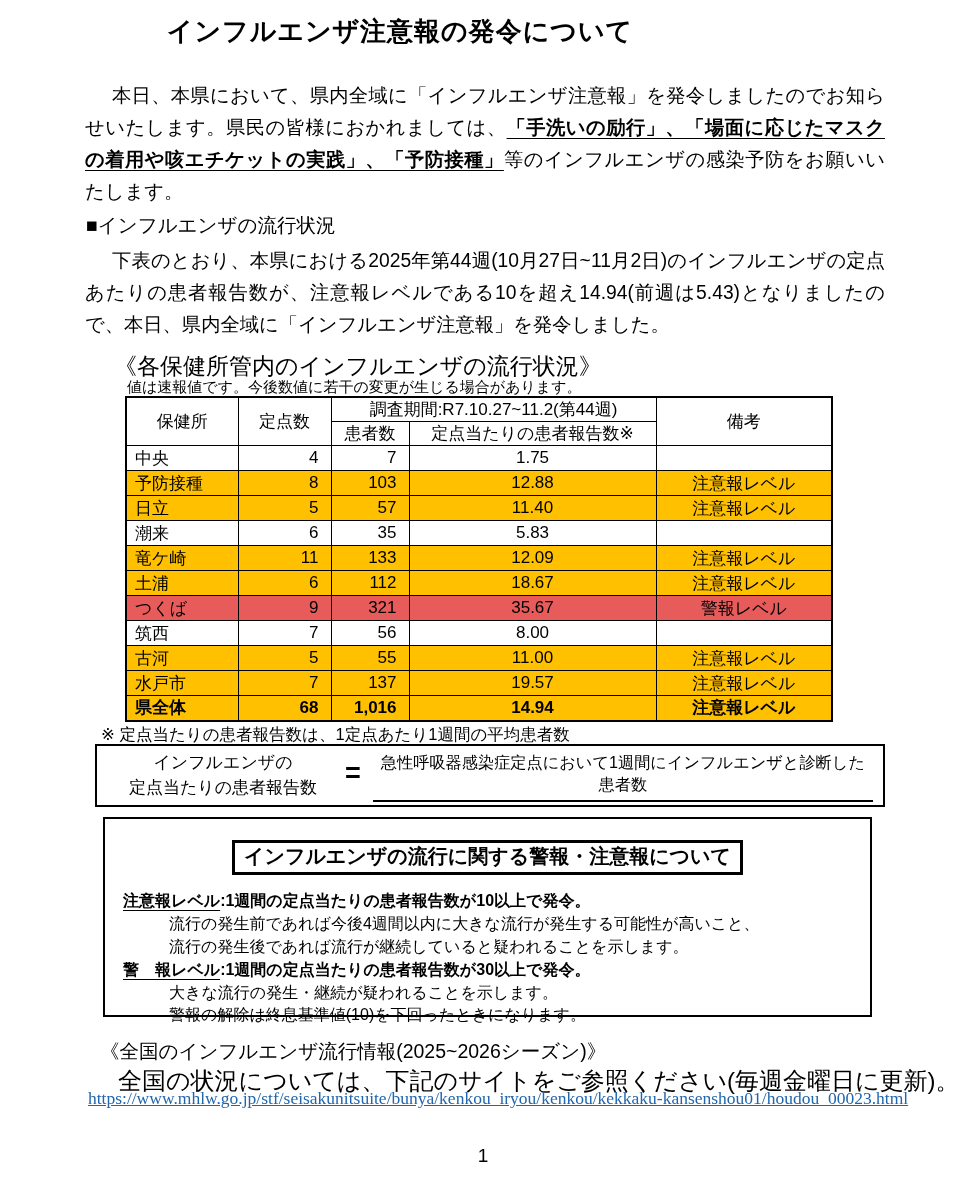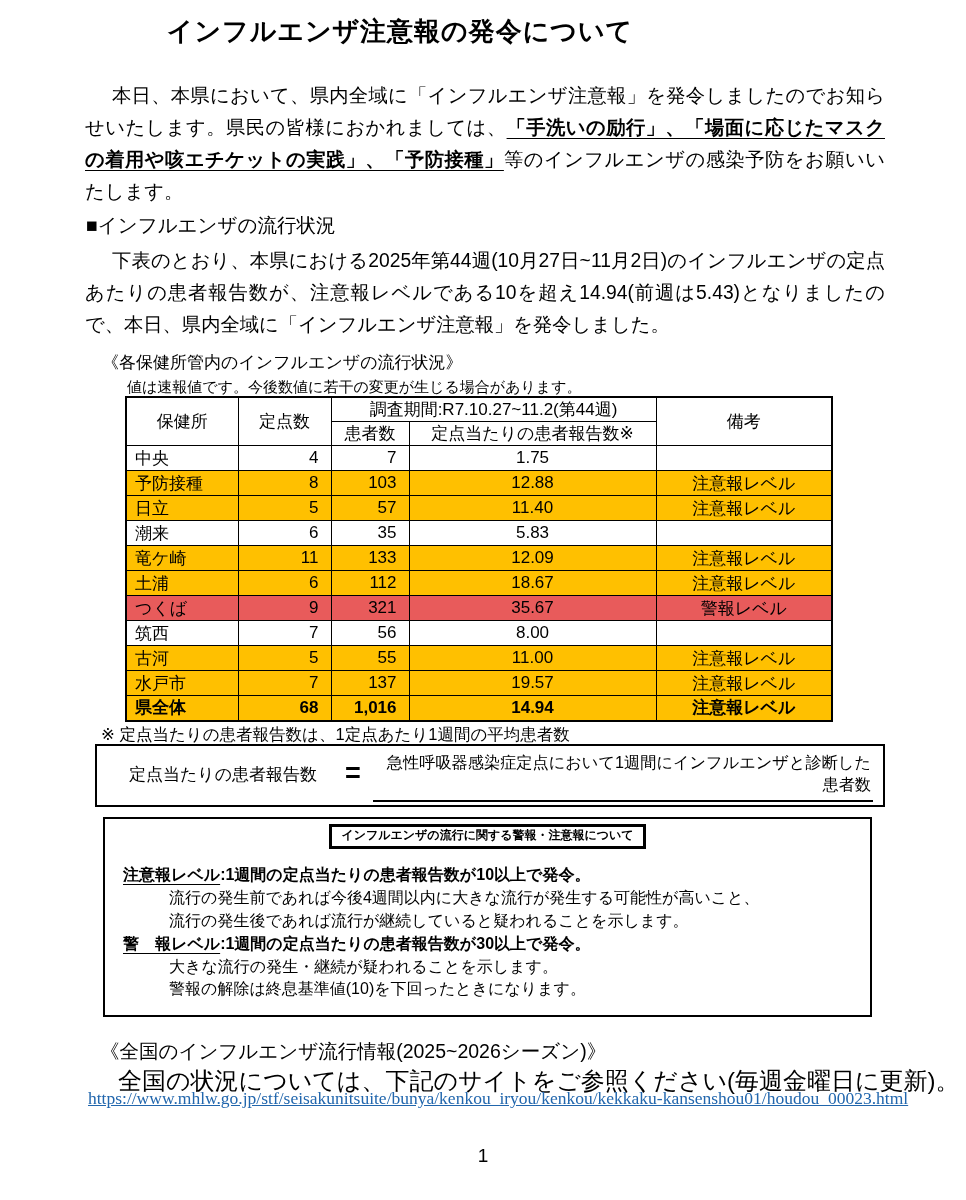--- a/index.html
+++ b/index.html
@@ -12,21 +12,21 @@
   .doc-title {
     position:absolute; top:14px; left:0; width:800px;
     text-align:center; font-size:26px; font-weight:bold; letter-spacing:1px;
   }
   .para { font-size:19.3px; line-height:1.66; text-align:justify; }
   .p1 { position:absolute; left:85px; top:80px; width:800px; text-indent:1.4em; }
   .em-u { font-weight:bold; text-decoration:underline; text-underline-offset:4px; }
   .sec-head { position:absolute; left:86px; top:212px; font-size:19.5px; }
   .p2 { position:absolute; left:85px; top:245px; width:800px; text-indent:1.4em; }
 
-  .tbl-head { position:absolute; left:102px; top:351px; font-size:17px; }
+  .tbl-head { position:absolute; left:114px; top:351px; font-size:23px; }
   .tbl-note { position:absolute; left:127px; top:378px; font-size:15px; }
 
   table.health {
     position:absolute; left:125px; top:396px; width:706px;
     border-collapse:collapse; table-layout:fixed; font-size:17px;
     border:2px solid #000;
   }
   table.health th, table.health td { border:1px solid #000; overflow:hidden; white-space:nowrap; }
   table.health thead th { font-weight:normal; text-align:center; height:24px; }
   table.health tbody tr { height:25px; }
@@ -39,31 +39,31 @@
   tr.bold td { font-weight:bold; }
 
   .fn { position:absolute; left:101px; top:724px; font-size:16.5px; }
 
   .formula {
     position:absolute; left:95px; top:744px; width:790px; height:63px;
     border:2px solid #000; display:flex; align-items:center; padding:0 10px;
   }
   .f-label { width:232px; text-align:center; font-size:17px; line-height:1.45; }
   .f-eq { font-size:27px; font-weight:bold; margin:0 12px 4px 6px; }
-  .f-frac { flex:1; text-align:right; font-size:16.2px; }
+  .f-frac { flex:1; text-align:center; font-size:16.2px; }
   .f-num { padding:2px 2px 4px; border-bottom:2px solid #000; }
   .f-den { padding:4px 2px 1px; }
 
   .alert-box {
     position:absolute; left:103px; top:817px; width:769px; height:200px;
     border:2px solid #000; text-align:center;
   }
   .alert-title {
-    display:inline-block; margin-top:5px; border:3px solid #000;
-    font-size:12px; font-weight:bold; padding:0 9px 2px;
+    display:inline-block; margin-top:21px; border:3px solid #000;
+    font-size:20px; font-weight:bold; padding:0 9px 2px;
   }
   .alert-content { text-align:left; margin-top:15px; font-size:16px; line-height:1.43; }
   .lead-line { margin-left:18px; font-weight:bold; }
   .lead-label { text-decoration:underline; text-underline-offset:4px; }
   .indent-line { margin-left:64px; }
 
   .nat-head { position:absolute; left:100px; top:1038px; font-size:19.5px; }
   .nat-body { position:absolute; left:118px; top:1065px; font-size:24px; }
   .nat-url {
     position:absolute; left:88px; top:1088px; font-size:17.5px;
@@ -184,20 +184,21 @@
         <td class="cell-rate">14.94</td>
         <td class="cell-note">注意報レベル</td>
       </tr>
     </tbody>
 </table>
 
 <div class="fn">※ 定点当たりの患者報告数は、1定点あたり1週間の平均患者数</div>
 
 <div class="formula">
   <div class="f-label">
+    <div>インフルエンザの</div>
     <div>定点当たりの患者報告数</div>
   </div>
   <div class="f-eq">=</div>
   <div class="f-frac">
     <div class="f-num">急性呼吸器感染症定点において1週間にインフルエンザと診断した患者数</div>
   </div>
 </div>
 
 <div class="alert-box">
   <div class="alert-title">インフルエンザの流行に関する警報・注意報について</div>

